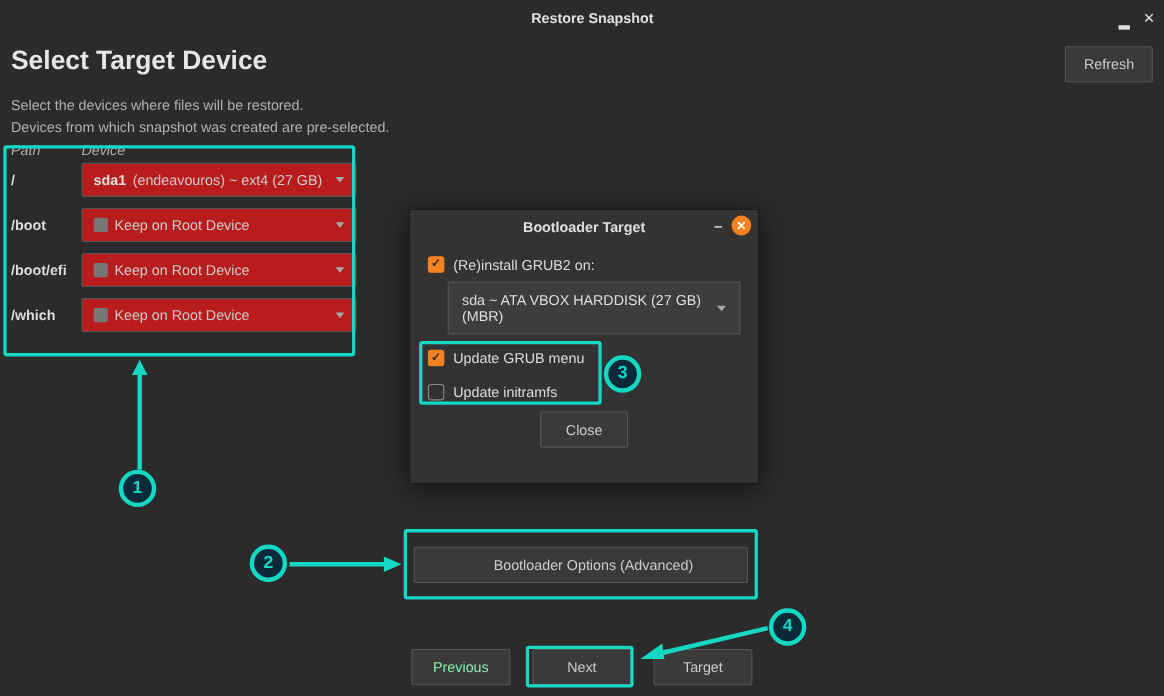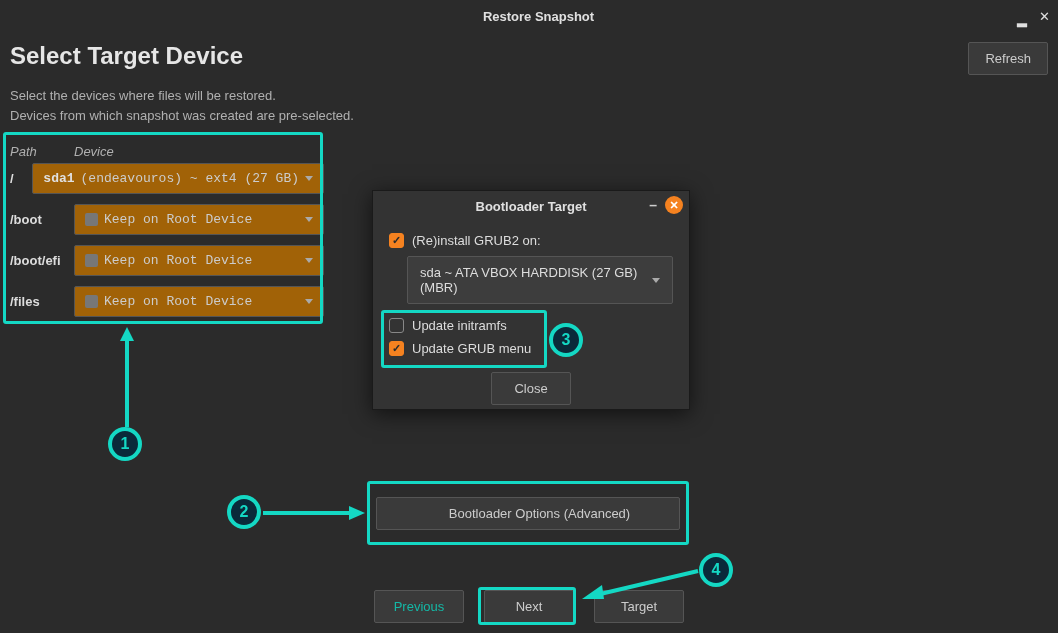--- a/index.html
+++ b/index.html
@@ -60,21 +60,21 @@
     color: #ccc;
     padding: 8px 16px;
     font-size: 13px;
     cursor: pointer;
     border-radius: 2px;
   }
   .desc {
     font-size: 13px;
     color: #b0b0b0;
     line-height: 1.5;
-    margin-bottom: 15px;
+    margin-bottom: 0;
   }
   .device-table {
     width: 314px;
   }
   .tbl-header {
     display: flex;
     font-style: italic;
     color: #b0b0b0;
     font-size: 13px;
     padding: 4px 0;
@@ -87,31 +87,30 @@
     margin-bottom: 10px;
   }
   .path-cell {
     width: 64px;
     font-size: 13px;
     color: #ddd;
     font-weight: bold;
   }
   .device-select {
     flex: 1;
-    background: #a16207;
+    background: #b91c1c;
     border: 1px solid #555;
     border-radius: 2px;
     padding: 7px 10px;
     display: flex;
     align-items: center;
     justify-content: space-between;
     font-size: 13px;
     color: #ccc;
     cursor: pointer;
-    font-family: Liberation Mono, monospace;
   }
   .device-select .content { display: flex; align-items: center; gap: 6px; overflow:hidden; white-space:nowrap;}
   .mini-disk-icon {
     width: 13px; height: 13px;
     background: #777;
     border-radius: 2px;
     display:inline-block;
     flex-shrink:0;
   }
   .chev {
@@ -149,21 +148,21 @@
   }
   .dlg-min { color: #ccc; font-size: 14px; font-weight:bold; cursor:pointer;}
   .dlg-close {
     width: 18px; height: 18px;
     background: #f58220;
     border-radius: 50%;
     display:flex; align-items:center; justify-content:center;
     color:#fff; font-size:11px; font-weight:bold;
     cursor:pointer;
   }
-  .dialog-body { padding: 12px 16px 4px 16px; }
+  .dialog-body { padding: 12px 16px 32px 16px; }
   .chk-row {
     display: flex; align-items: center; gap: 8px;
     font-size: 13px; color: #ddd;
     margin-bottom: 8px;
   }
   .chk {
     width: 15px; height: 15px;
     border: 1px solid #888;
     border-radius: 3px;
     display: flex; align-items: center; justify-content: center;
@@ -213,21 +212,21 @@
   .nav-row {
     position: absolute;
     left: 0;
     bottom: 10px;
     width: 100%;
     display: flex;
     justify-content: center;
     gap: 20px;
   }
   .nav-row .btn { min-width: 90px; text-align:center; }
-  .btn.disabled { color: #14b8a6; }
+  .btn.disabled { color: #86efac; }
 
   
   .anno-box {
     position: absolute;
     border: 3px solid #14d8c4;
     pointer-events: none;
     border-radius: 3px;
   }
   .anno-circle {
     position: absolute;
@@ -300,21 +299,21 @@
       <div class="device-select">
         <span class="content">
           <span class="mini-disk-icon"></span>
           <span>Keep on Root Device</span>
         </span>
         <span class="chev"></span>
       </div>
     </div>
 
     <div class="tbl-row">
-      <div class="path-cell">/files</div>
+      <div class="path-cell">/which</div>
       <div class="device-select">
         <span class="content">
           <span class="mini-disk-icon"></span>
           <span>Keep on Root Device</span>
         </span>
         <span class="chev"></span>
       </div>
     </div>
   </div>
 </div>
@@ -329,27 +328,27 @@
   </div>
   <div class="dialog-body">
     <div class="chk-row">
       <span class="chk checked"></span>
       <span>(Re)install GRUB2 on:</span>
     </div>
     <div class="grub-select">
       <span>sda ~ ATA VBOX HARDDISK (27 GB) (MBR)</span>
       <span class="chev"></span>
     </div>
+    <div class="chk-row" style="margin-bottom:16px;">
+      <span class="chk checked"></span>
+      <span>Update GRUB menu</span>
+    </div>
     <div class="chk-row">
       <span class="chk"></span>
       <span>Update initramfs</span>
-    </div>
-    <div class="chk-row" style="margin-bottom:16px;">
-      <span class="chk checked"></span>
-      <span>Update GRUB menu</span>
     </div>
     <button class="btn close-btn">Close</button>
   </div>
 </div>
 
 <div class="bootloader-btn-wrap">
   <button class="btn bootloader-btn">Bootloader Options (Advanced)</button>
 </div>
 
 <div class="nav-row">

